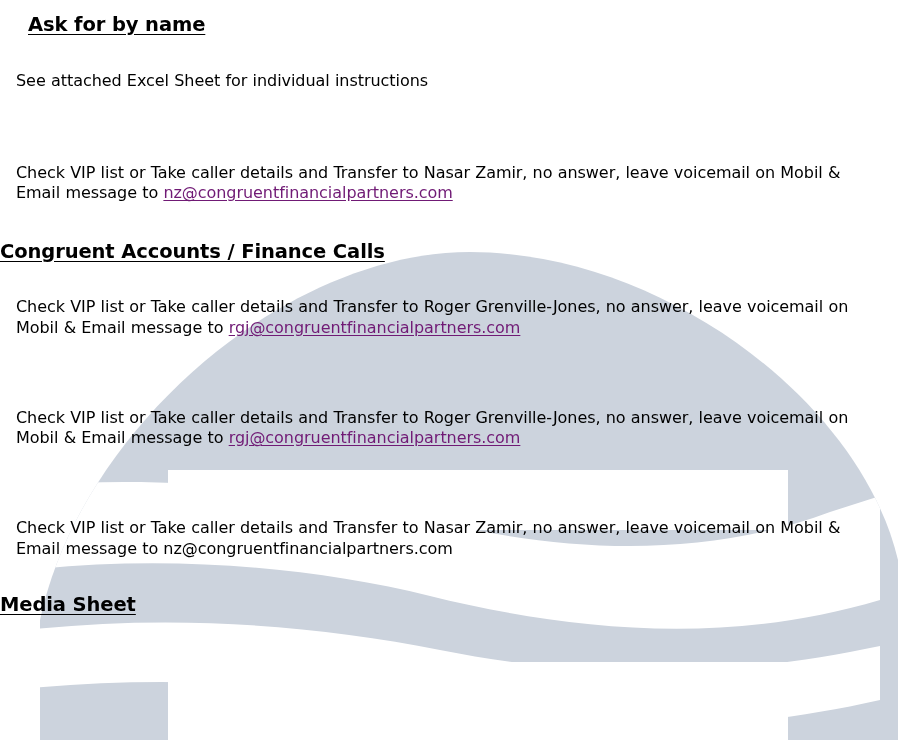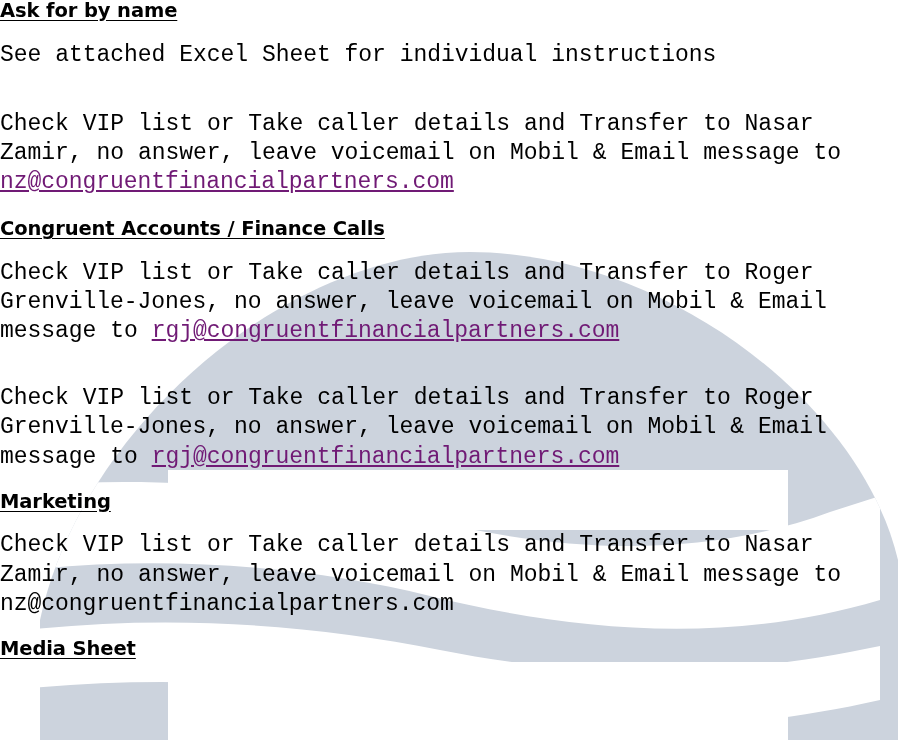--- a/index.html
+++ b/index.html
@@ -43,39 +43,38 @@
     padding: 0;
     display: inline-block;
     letter-spacing: -0.1px;
   }
   .heading-block {
     margin: 0;
     padding: 0;
   }
 
   .para {
-    font-size: 23px;
+    font-size: 16px;
     color: #000000;
     line-height: 1.265;
-    margin: 0;
+    margin: 16px;
     padding: 0;
     letter-spacing: -0.05px;
     word-spacing: 0.2px;
-    font-family: Liberation Mono, monospace;
   }
 
   .link {
     color: #701a75;
     text-decoration: underline;
     text-underline-offset: 2px;
   }
   .spacer-md { height: 19px; }
   .spacer-lg { height: 21px; }
 
-  .row-top { padding-top: 0px; }
+  .row-top { padding-top: 14px; margin-left: 28px; }
 </style>
 </head>
 <body>
 
 <svg id="watermark" viewBox="0 0 901 740" xmlns="http://www.w3.org/2000/svg" aria-hidden="true">
   <defs>
     <clipPath id="domeClip">
       <path d="M 470 252
                C 660 252, 860 400, 898 560
                L 898 740
@@ -137,23 +136,20 @@
   <div class="spacer-md"></div>
   <p class="para"><span>Check VIP list or Take caller details and Transfer to Roger Grenville-Jones, no answer, leave voicemail on Mobil &amp; Email message to </span><a class="link" href="#">rgj@congruentfinancialpartners.com</a></p>
 
   <div class="spacer-md"></div>
 
   <div class="spacer-md"></div>
   <p class="para"><span>Check VIP list or Take caller details and Transfer to Roger Grenville-Jones, no answer, leave voicemail on Mobil &amp; Email message to </span><a class="link" href="#">rgj@congruentfinancialpartners.com</a></p>
 
   <div class="spacer-md"></div>
 
-  <div class="heading-block">
-    <span class="heading">Marketing</span>
-  </div>
   <div class="spacer-md"></div>
   <p class="para"><span>Check VIP list or Take caller details and Transfer to Nasar Zamir, no answer, leave voicemail on Mobil &amp; Email message to nz@congruentfinancialpartners.com</span></p>
 
   <div class="spacer-md"></div>
 
   <div class="heading-block">
     <span class="heading">Media Sheet</span>
   </div>
   <div class="spacer-md"></div>
 

